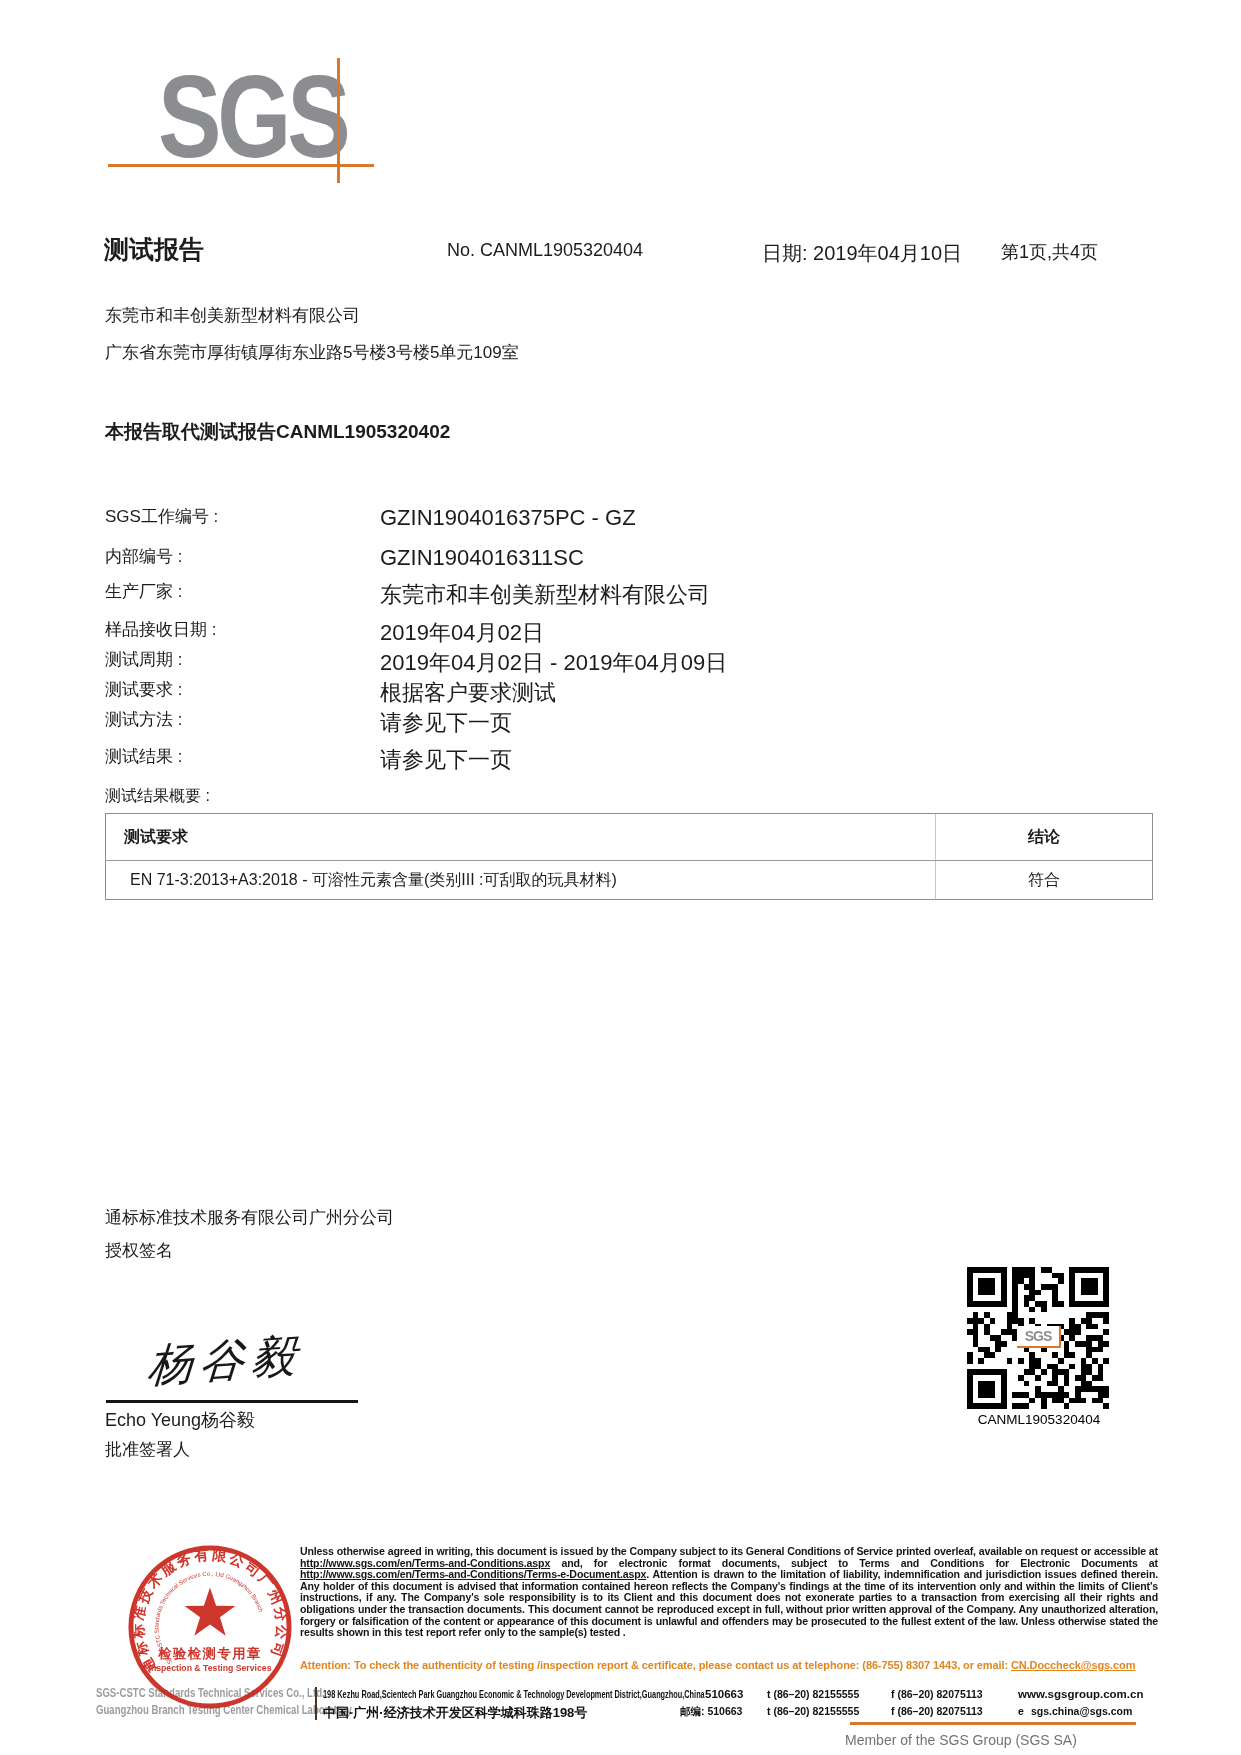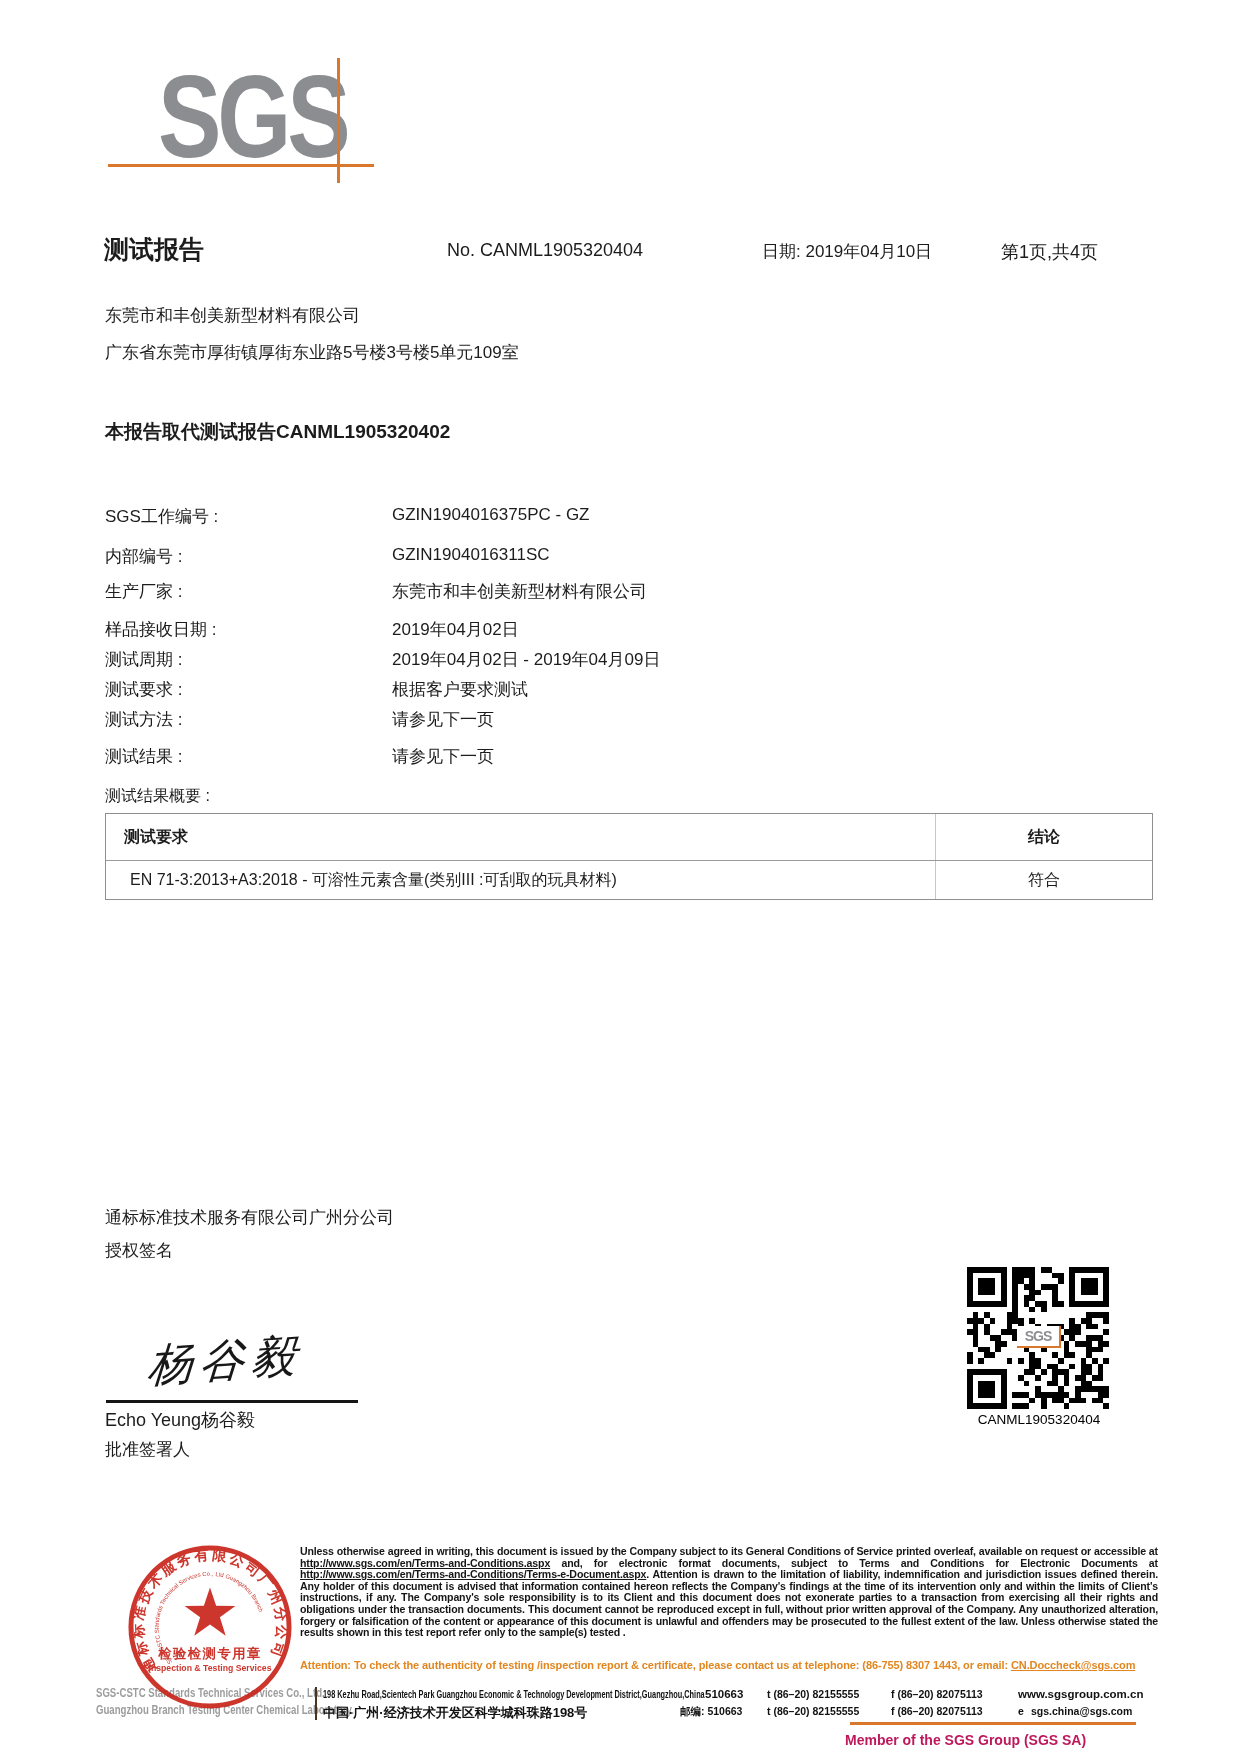--- a/index.html
+++ b/index.html
@@ -16,33 +16,33 @@
     position:absolute;left:50px;top:-12px;font-size:116px;font-weight:bold;
     color:#8b8d90;letter-spacing:-5px;line-height:1.28;
     transform:scaleX(.82);transform-origin:left top;
   }
   .logo-hline{position:absolute;left:0;top:109px;width:266px;height:3px;background:#d9782d;}
   .logo-vline{position:absolute;left:229px;top:3px;width:3px;height:125px;background:#d9782d;}
 
   
   .report-title{left:104px;top:233px;font-size:25px;font-weight:bold;}
   .report-no{left:447px;top:240px;font-size:18px;}
-  .report-date{left:762px;top:240px;font-size:17px;}
+  .report-date{left:762px;top:240px;font-size:20px;}
   .report-page{left:1001px;top:240px;font-size:18px;}
 
   
   .applicant-name{left:105px;top:304px;font-size:17px;}
   .applicant-address{left:105px;top:341px;font-size:17px;}
 
   .replace-notice{left:105px;top:419px;font-size:19px;font-weight:bold;}
   .sample-note{left:105px;top:461px;font-size:17px;}
 
   
   .f-label{left:105px;font-size:17px;}
-  .f-value{left:392px;font-size:17px;text-align:right;}
+  .f-value{left:380px;font-size:22px;text-align:right;}
 
   .summary-heading{left:105px;top:786px;font-size:16px;}
 
   
   .results-table{
     left:105px;top:813px;width:1048px;border:1px solid #8f8f8f;
     box-sizing:border-box;font-size:16px;
   }
   .tr{display:flex;}
   .tr.head{height:46px;border-bottom:1px solid #9a9a9a;font-weight:bold;}
@@ -100,21 +100,21 @@
   .a-cn{left:0;font-size:13px;top:-1px !important;}
   .a-zip1{left:382px;font-size:11.5px;}
   .a-zip2{left:357px;}
   .a-tel{left:444px;}
   .a-fax{left:568px;}
   .a-web{left:695px;font-size:11.5px;}
   .a-em-e{left:695px;}
   .a-email{left:708px;}
 
   .member-line{left:850px;top:1722px;width:286px;height:3px;background:#d9782d;}
-  .member-text{left:845px;top:1732px;font-size:14px;font-weight:bold;color:#be185d;}
+  .member-text{left:845px;top:1732px;font-size:14px;font-weight:normal;color:#737373;}
 
   
   .stamp{left:126px;top:1543px;width:168px;height:168px;z-index:3;opacity:.92;}
   .stamp svg{display:block;width:168px;height:168px;}
 </style>
 </head>
 <body>
 
 <div class="page">
 

